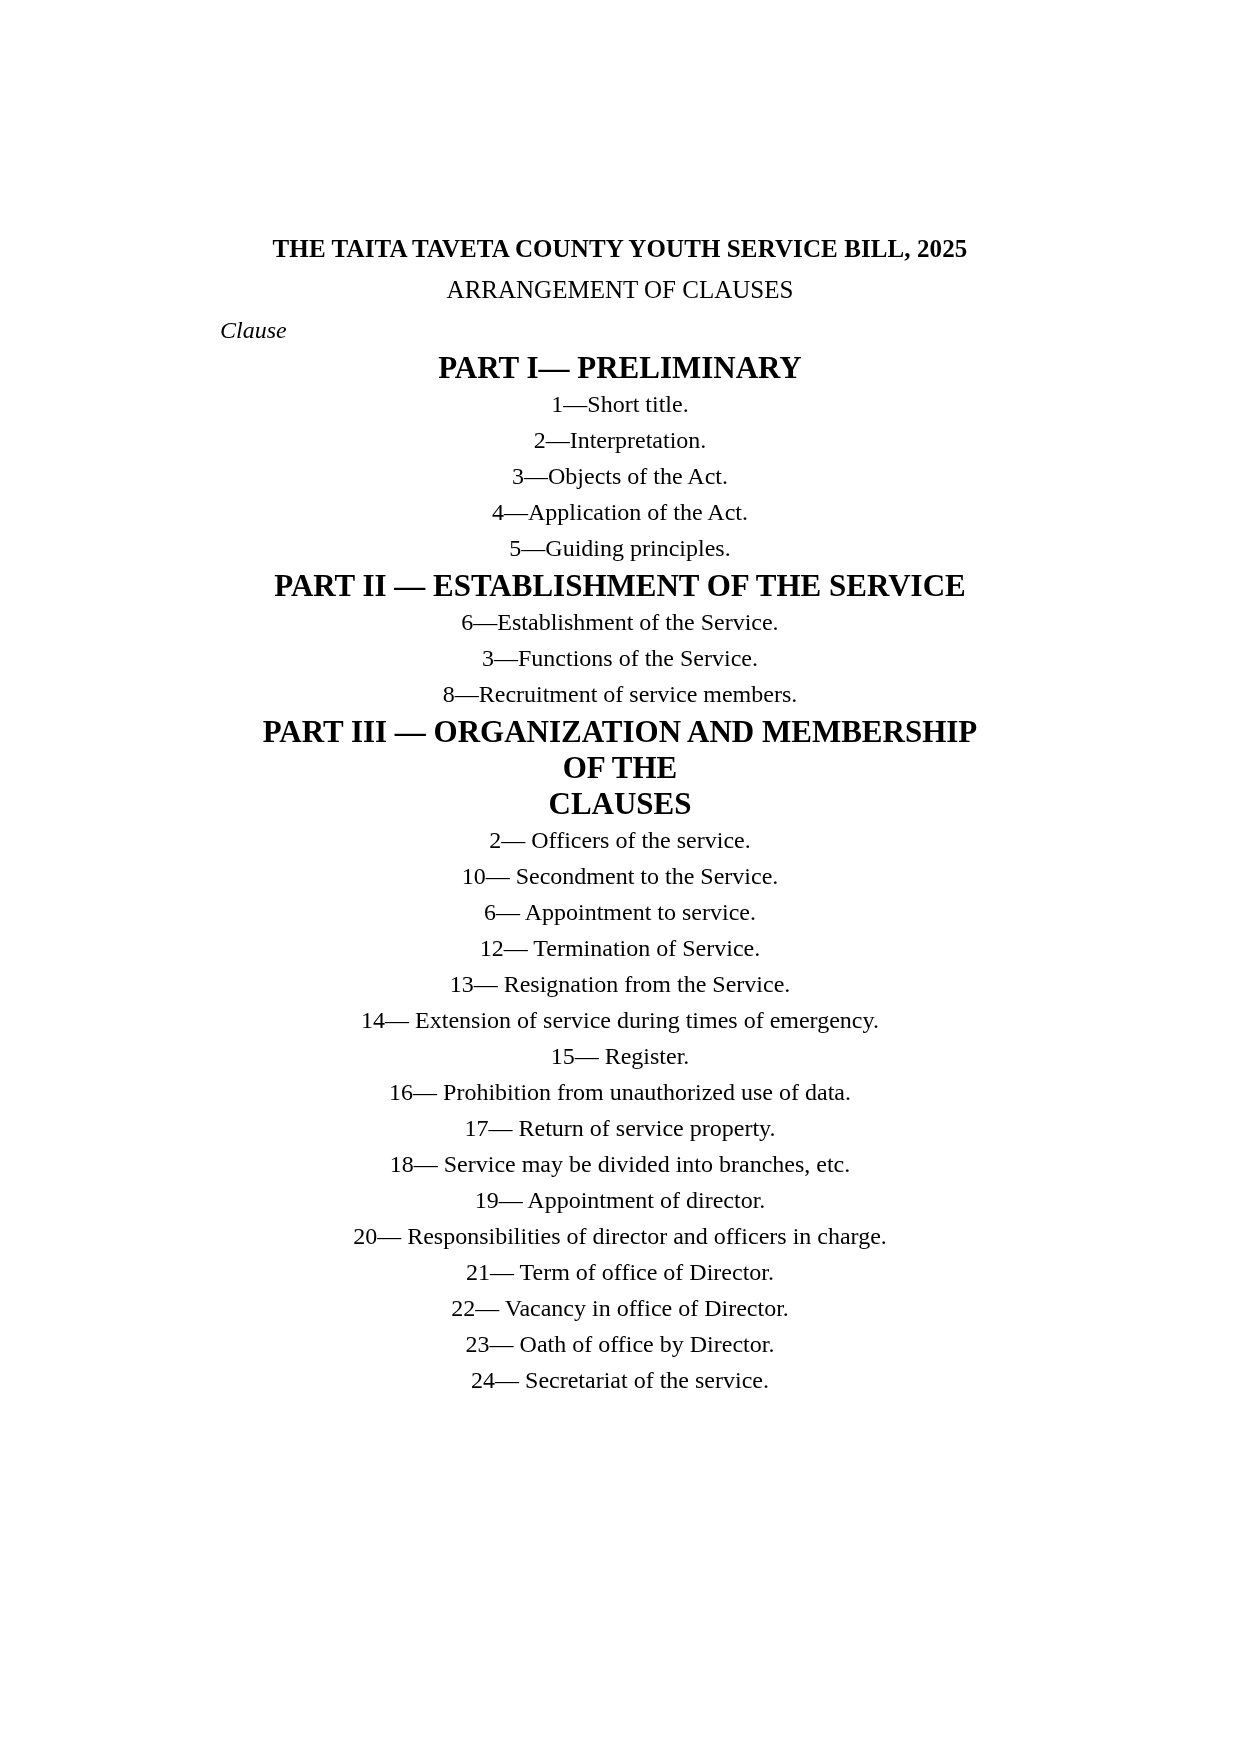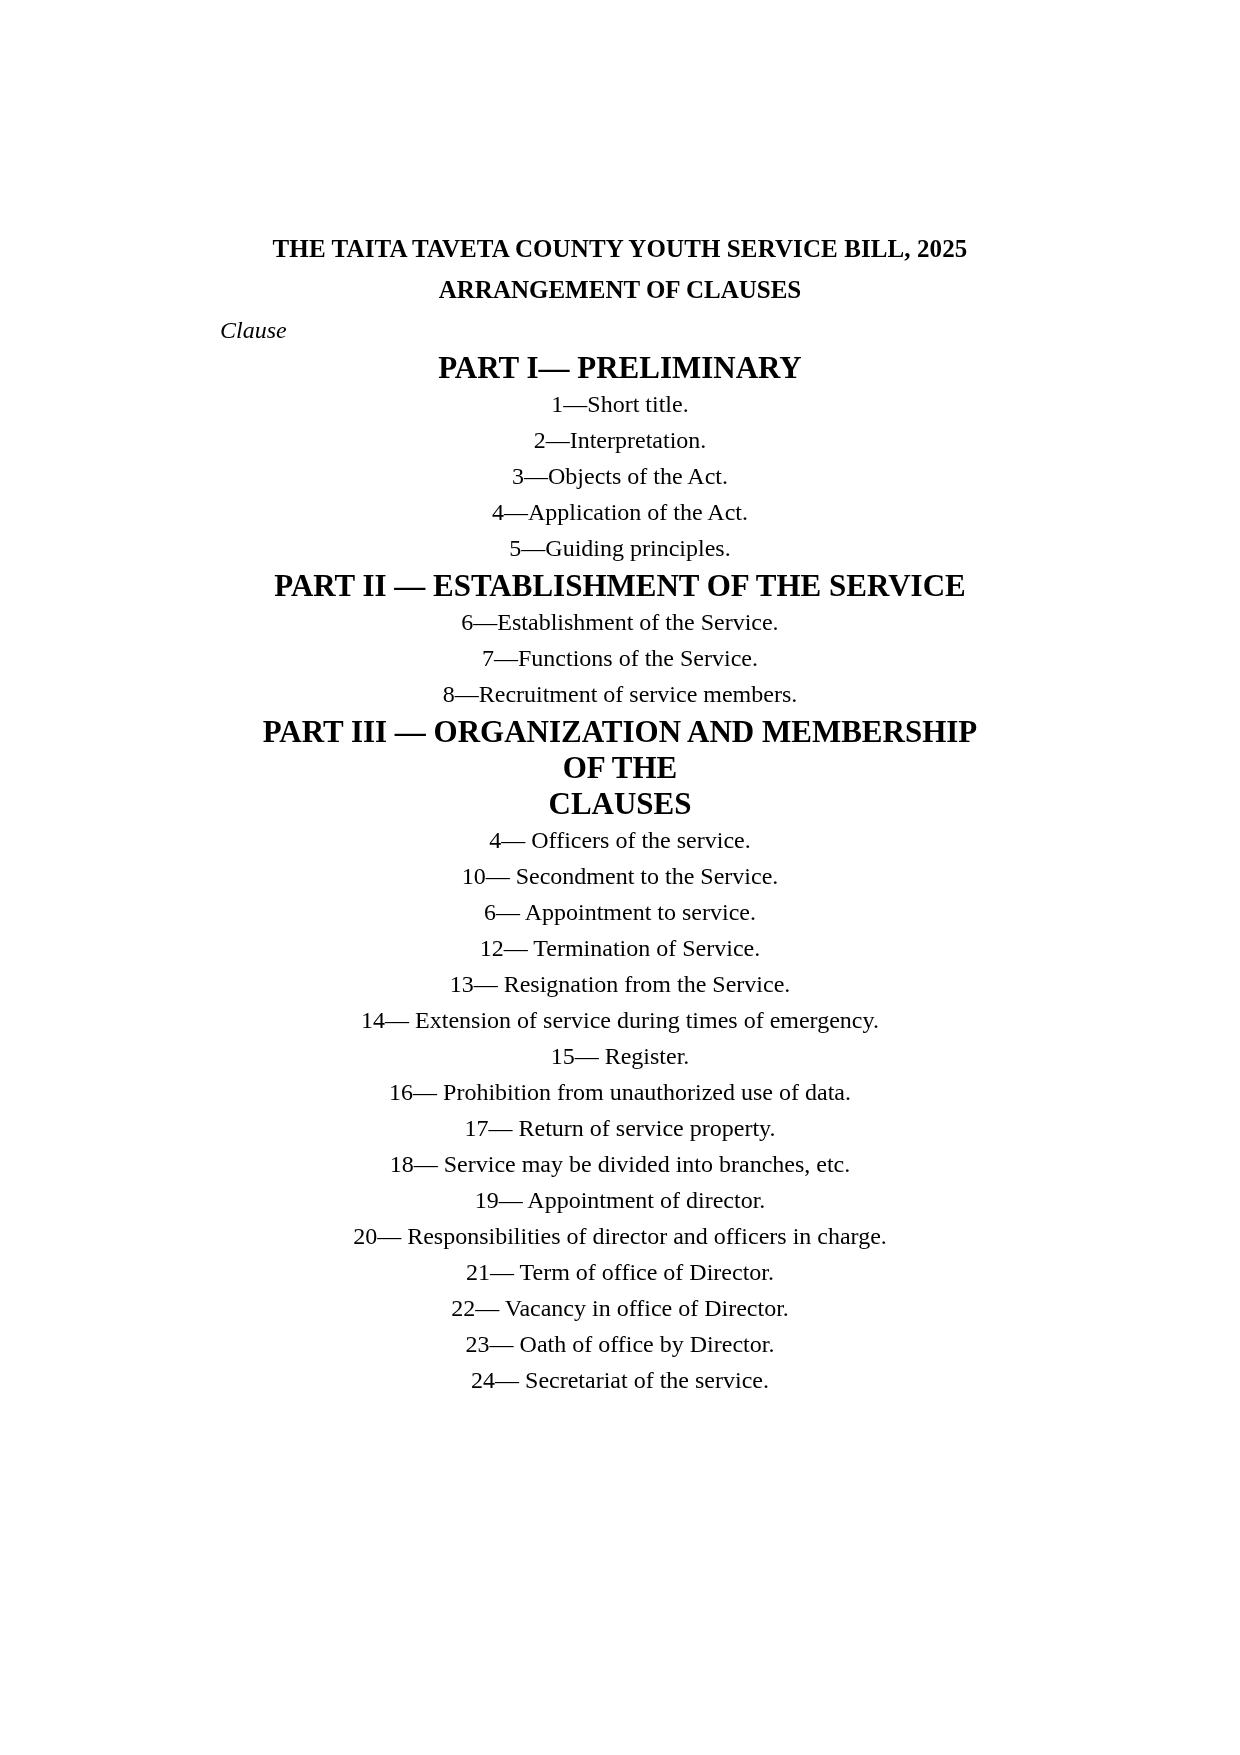--- a/index.html
+++ b/index.html
@@ -35,21 +35,21 @@
     font-size: 25px;
     font-weight: bold;
     text-align: center;
     letter-spacing: 0.1px;
     line-height: 41px;
     margin: 0;
     white-space: nowrap;
   }
   .doc-subtitle {
     font-size: 25px;
-    font-weight: bold;
+    font-weight: normal;
     text-align: center;
     line-height: 41px;
     margin: 0;
   }
 
   
   .clause-label {
     font-size: 24px;
     font-style: italic;
     text-align: left;
@@ -106,32 +106,32 @@
         <li class="clause-item">3—Objects of the Act.</li>
         <li class="clause-item">4—Application of the Act.</li>
         <li class="clause-item">5—Guiding principles.</li>
       </ul>
     </section>
 
     <section>
       <h3 class="part-heading">PART II — ESTABLISHMENT OF THE SERVICE</h3>
       <ul class="clause-list">
         <li class="clause-item">6—Establishment of the Service.</li>
-        <li class="clause-item">7—Functions of the Service.</li>
+        <li class="clause-item">3—Functions of the Service.</li>
         <li class="clause-item">8—Recruitment of service members.</li>
       </ul>
     </section>
 
     <section>
       <h3 class="part-heading wrap">
         <span style="display: block;">PART III — ORGANIZATION AND MEMBERSHIP OF THE</span>
         <span style="display: block;">CLAUSES</span>
       </h3>
       <ul class="clause-list">
-        <li class="clause-item">4— Officers of the service.</li>
+        <li class="clause-item">2— Officers of the service.</li>
         <li class="clause-item">10— Secondment to the Service.</li>
         <li class="clause-item">6— Appointment to service.</li>
         <li class="clause-item">12— Termination of Service.</li>
         <li class="clause-item">13— Resignation from the Service.</li>
         <li class="clause-item">14— Extension of service during times of emergency.</li>
         <li class="clause-item">15— Register.</li>
         <li class="clause-item">16— Prohibition from unauthorized use of data.</li>
         <li class="clause-item">17— Return of service property.</li>
         <li class="clause-item">18— Service may be divided into branches, etc.</li>
         <li class="clause-item">19— Appointment of director.</li>

